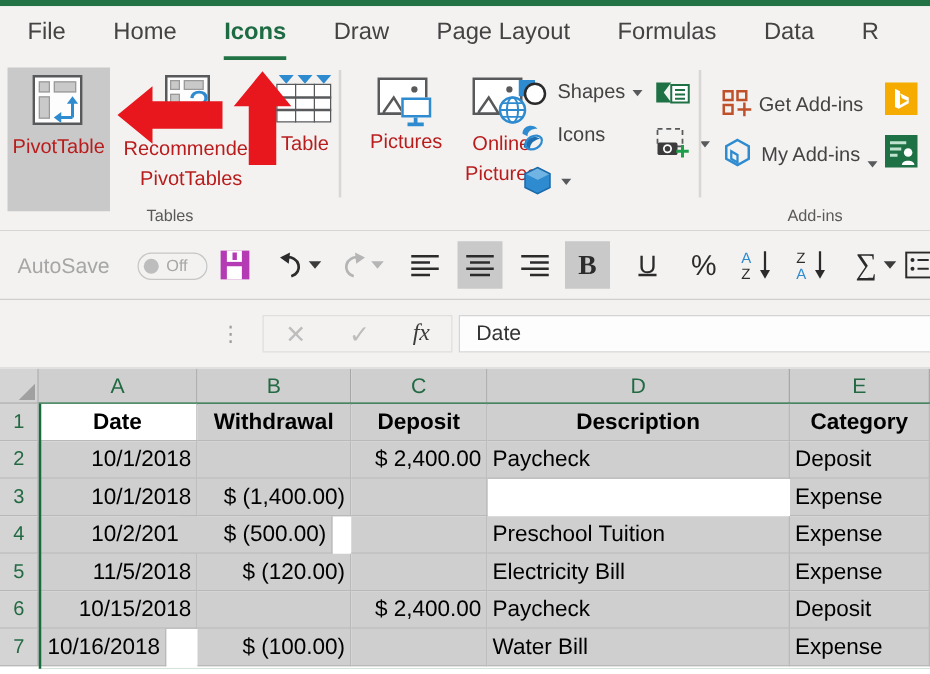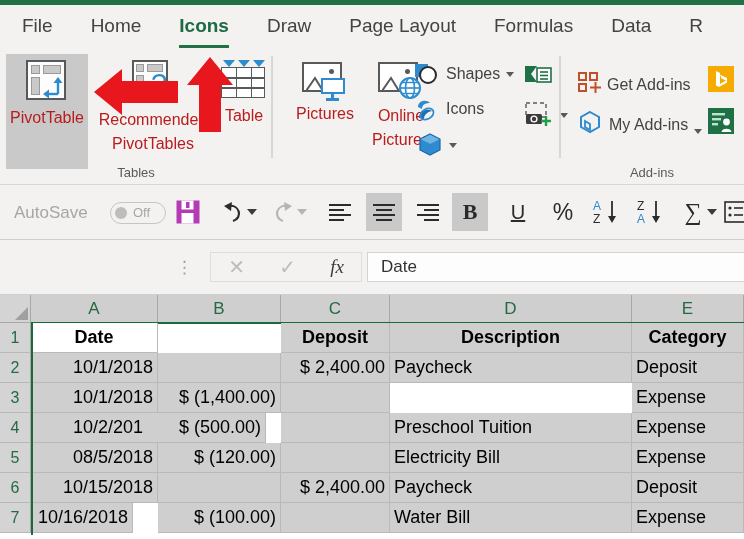--- a/index.html
+++ b/index.html
@@ -587,20 +587,21 @@
 
     <div class="rowhdr" style="top:28px;">1</div>
     <div class="rowhdr" style="top:58px;">2</div>
     <div class="rowhdr" style="top:88px;">3</div>
     <div class="rowhdr" style="top:118px;">4</div>
     <div class="rowhdr" style="top:148px;">5</div>
     <div class="rowhdr" style="top:178px;">6</div>
     <div class="rowhdr" style="top:208px;">7</div>
 
     <div class="cell active hdr" style="left:31px;top:28px;width:127px;">Date</div>
+    <div class="cell hdr" style="left:158px;top:28px;width:123px;">Withdrawal</div>
     <div class="cell hdr" style="left:281px;top:28px;width:109px;">Deposit</div>
     <div class="cell hdr" style="left:390px;top:28px;width:242px;">Description</div>
     <div class="cell hdr" style="left:632px;top:28px;width:112px;">Category</div>
 
     <div class="cell r" style="left:31px;top:58px;width:127px;">10/1/2018</div>
     <div class="cell r" style="left:158px;top:58px;width:123px;"></div>
     <div class="cell r" style="left:281px;top:58px;width:109px;">$ 2,400.00</div>
     <div class="cell" style="left:390px;top:58px;width:242px;">Paycheck</div>
     <div class="cell" style="left:632px;top:58px;width:112px;">Deposit</div>
 
@@ -608,21 +609,21 @@
     <div class="cell r" style="left:158px;top:88px;width:123px;">$ (1,400.00)</div>
     <div class="cell r" style="left:281px;top:88px;width:109px;"></div>
     <div class="cell" style="left:632px;top:88px;width:112px;">Expense</div>
 
     <div class="cell r" style="left:31px;top:118px;width:127px;">10/2/2018</div>
     <div class="cell r" style="left:143px;top:118px;width:123px;">$    (500.00)</div>
     <div class="cell r" style="left:281px;top:118px;width:109px;"></div>
     <div class="cell" style="left:390px;top:118px;width:242px;">Preschool Tuition</div>
     <div class="cell" style="left:632px;top:118px;width:112px;">Expense</div>
 
-    <div class="cell r" style="left:31px;top:148px;width:127px;">08/5/2018</div>
+    <div class="cell r" style="left:31px;top:148px;width:127px;">11/5/2018</div>
     <div class="cell r" style="left:158px;top:148px;width:123px;">$    (120.00)</div>
     <div class="cell r" style="left:281px;top:148px;width:109px;"></div>
     <div class="cell" style="left:390px;top:148px;width:242px;">Electricity Bill</div>
     <div class="cell" style="left:632px;top:148px;width:112px;">Expense</div>
 
     <div class="cell r" style="left:31px;top:178px;width:127px;">10/15/2018</div>
     <div class="cell r" style="left:158px;top:178px;width:123px;"></div>
     <div class="cell r" style="left:281px;top:178px;width:109px;">$ 2,400.00</div>
     <div class="cell" style="left:390px;top:178px;width:242px;">Paycheck</div>
     <div class="cell" style="left:632px;top:178px;width:112px;">Deposit</div>

